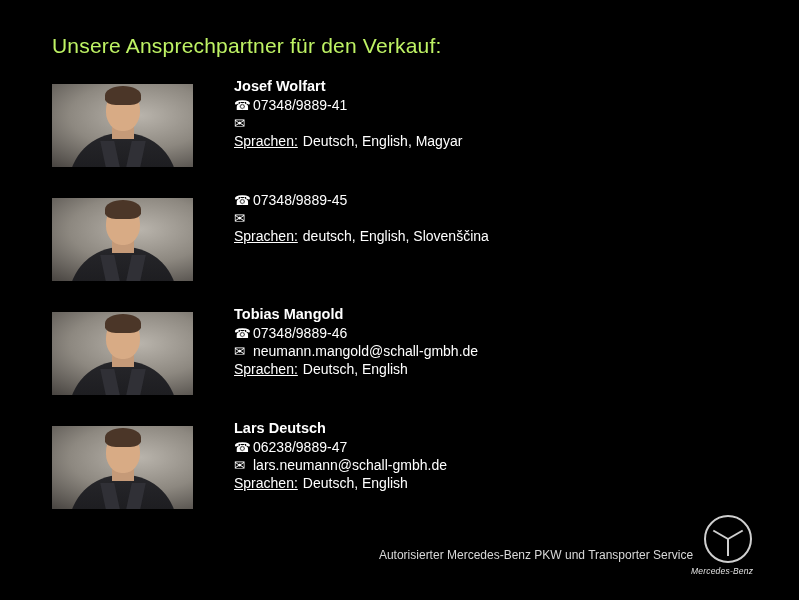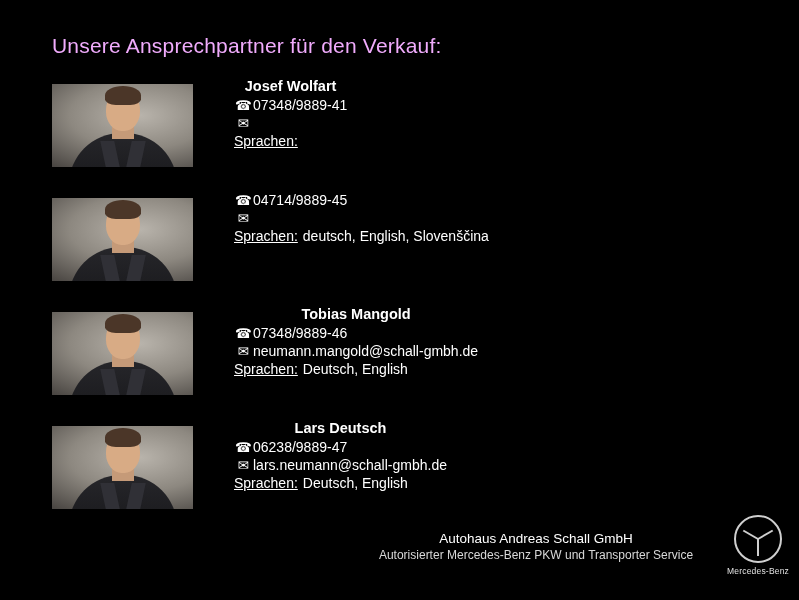--- a/index.html
+++ b/index.html
@@ -15,36 +15,35 @@
     width: 799px;
     height: 600px;
     background: #000000;
     overflow: hidden;
   }
   .slide-title {
     position: absolute;
     left: 52px;
     top: 34px;
     font-size: 21px;
-    color: #f0abfc;
+    color: #bef264;
     letter-spacing: 0.2px;
     white-space: nowrap;
   }
   .contacts {
     position: absolute;
     left: 52px;
     top: 78px;
     width: 700px;
   }
   .contact-row {
     display: flex;
     align-items: flex-start;
     height: 114px;
     margin-bottom: 0px;
-    text-align: center;
   }
   .photo {
     position: relative;
     width: 141px;
     height: 83px;
     margin-top: 6px;
     overflow: hidden;
     flex: 0 0 auto;
     background: #6f6c68;
   }
@@ -145,24 +144,25 @@
     font-size: 13.5px;
     color: #ffffff;
     margin-bottom: 2px;
   }
   .footer-sub {
     font-size: 12px;
     color: #d8d8d8;
   }
   .logo {
     position: absolute;
-    right: 4px;
+    right: 34px;
     bottom: 24px;
     width: 74px;
-    text-align: center;
+    text-align: left;
+    font-style: italic;
   }
   .logo-star {
     width: 44px;
     height: 44px;
     margin: 0 auto 3px auto;
     border-radius: 50%;
     border: 2px solid #cfcfcf;
     position: relative;
     background: #000;
   }
@@ -208,38 +208,39 @@
         <div class="person-name">Josef Wolfart</div>
         <div class="line">
           <span class="glyph">☎</span>
           <span>07348/9889-41</span>
         </div>
         <div class="line">
           <span class="glyph">✉</span>
         </div>
         <div class="line">
           <span class="lang-label">Sprachen:</span>
+          <span>Deutsch, English, Magyar</span>
         </div>
       </div>
     </div>
 
     <div class="contact-row">
       <div class="photo">
         <div class="bg"></div>
         <div class="shoulders"></div>
         <div class="collar-l"></div>
         <div class="collar-r"></div>
         <div class="neck"></div>
         <div class="head"></div>
         <div class="hair"></div>
       </div>
       <div class="info">
         <div class="line">
           <span class="glyph">☎</span>
-          <span>04714/9889-45</span>
+          <span>07348/9889-45</span>
         </div>
         <div class="line">
           <span class="glyph">✉</span>
         </div>
         <div class="line">
           <span class="lang-label">Sprachen:</span>
           <span>deutsch, English, Slovenščina</span>
         </div>
       </div>
     </div>
@@ -294,21 +295,20 @@
         <div class="line">
           <span class="lang-label">Sprachen:</span>
           <span>Deutsch, English</span>
         </div>
       </div>
     </div>
 
   </div>
 
   <div class="footer">
-    <div class="footer-main">Autohaus Andreas Schall GmbH</div>
     <div class="footer-sub">Autorisierter Mercedes-Benz PKW und Transporter Service</div>
   </div>
 
   <div class="logo">
     <div class="logo-star">
       <i class="a"></i>
         <i class="b"></i>
         <i class="c"></i>
     </div>
     <div class="logo-text">Mercedes-Benz</div>

